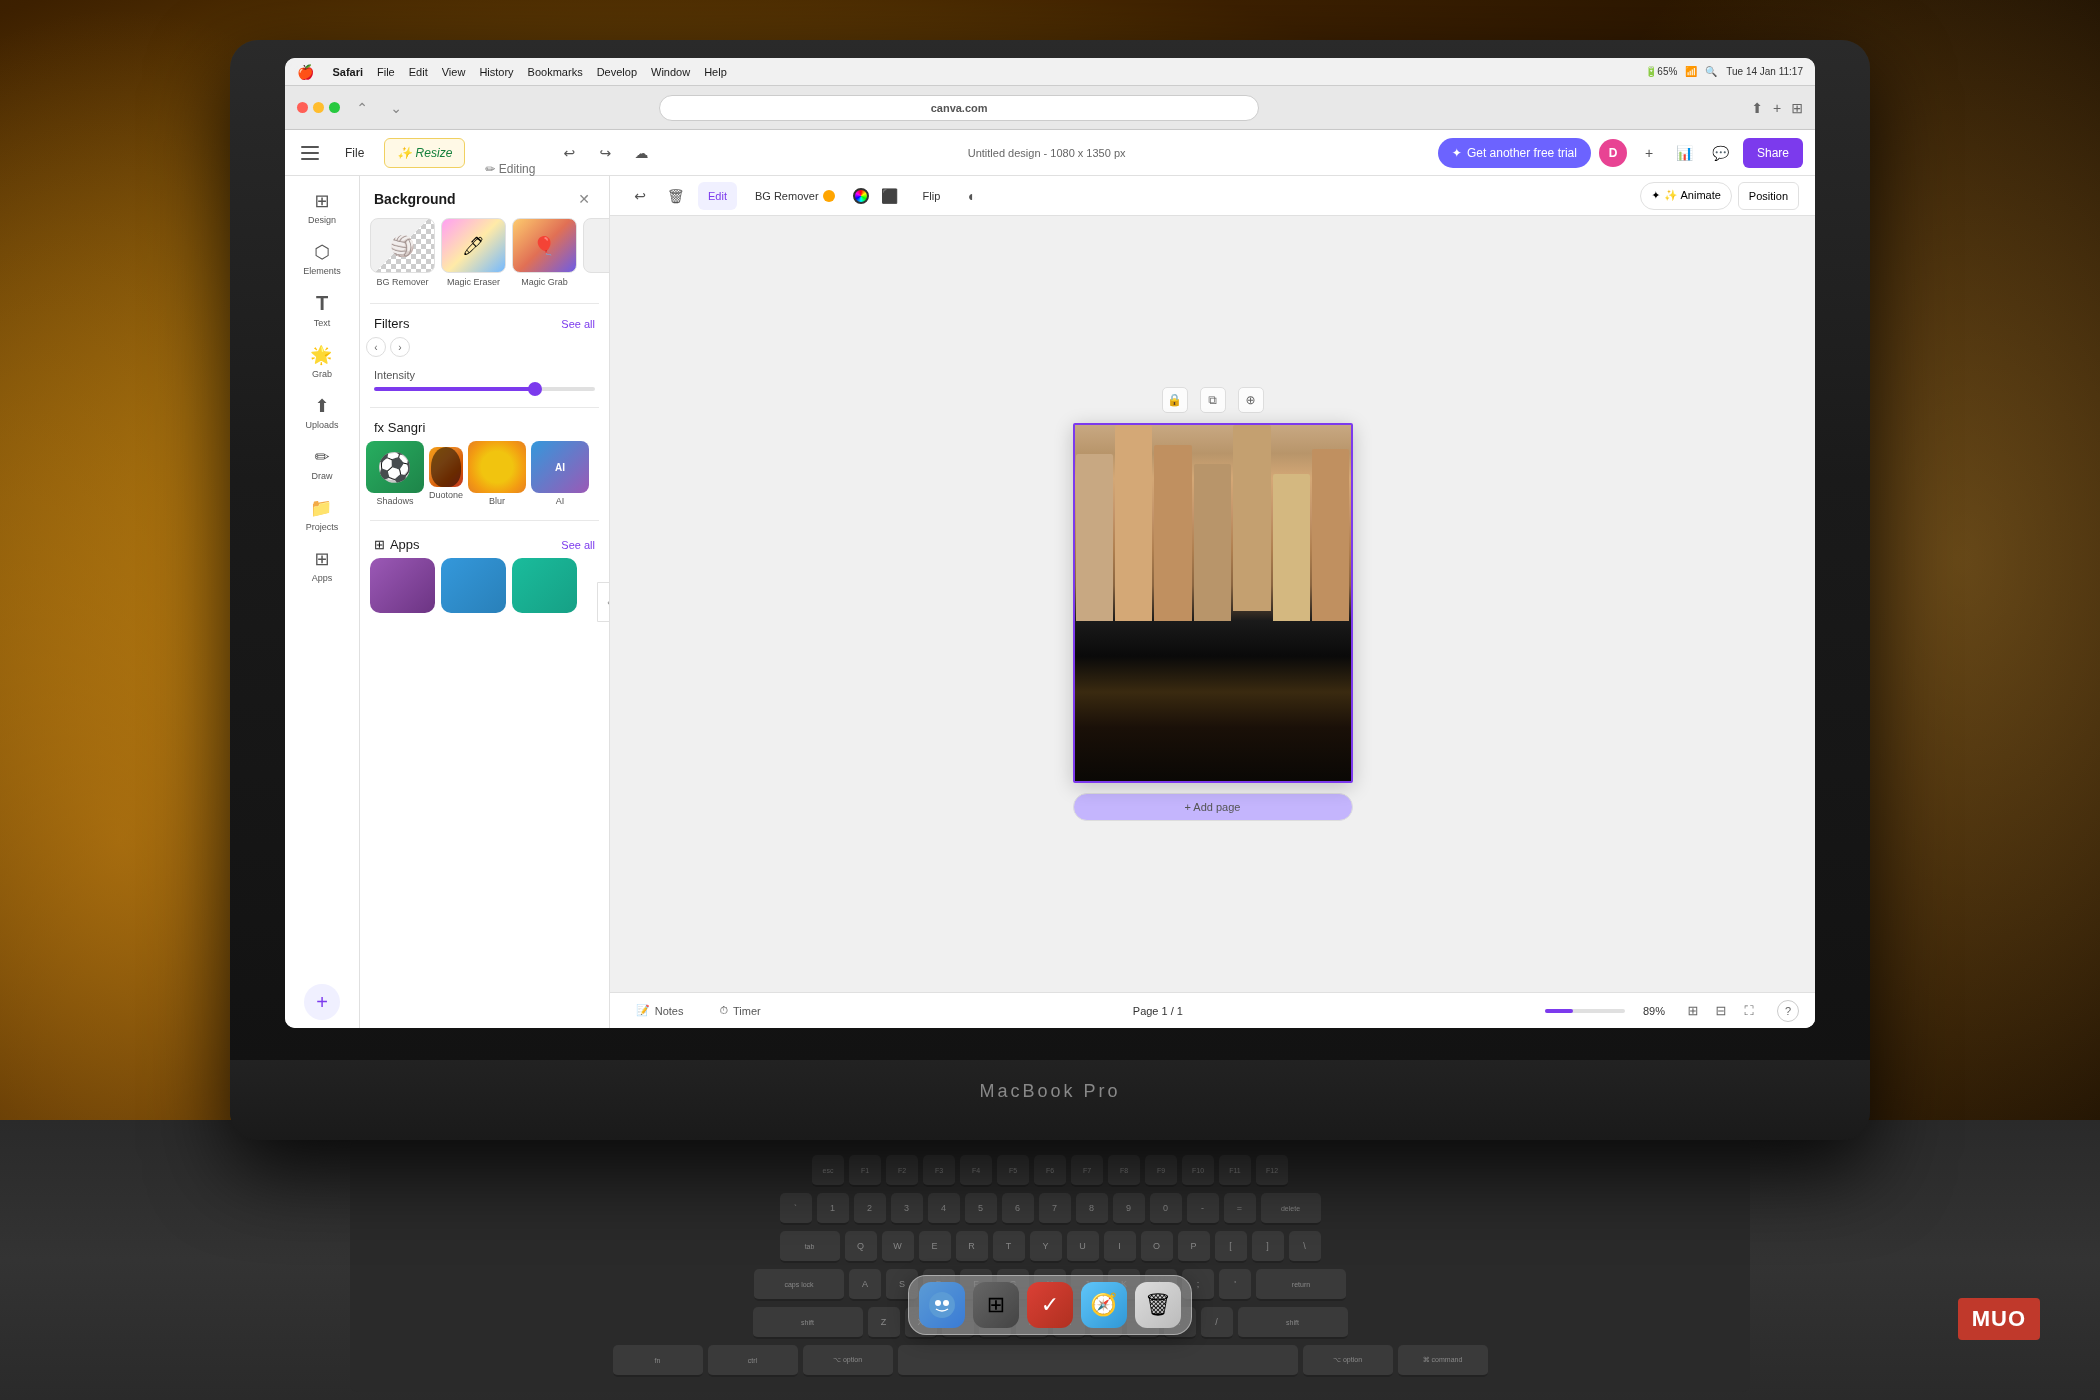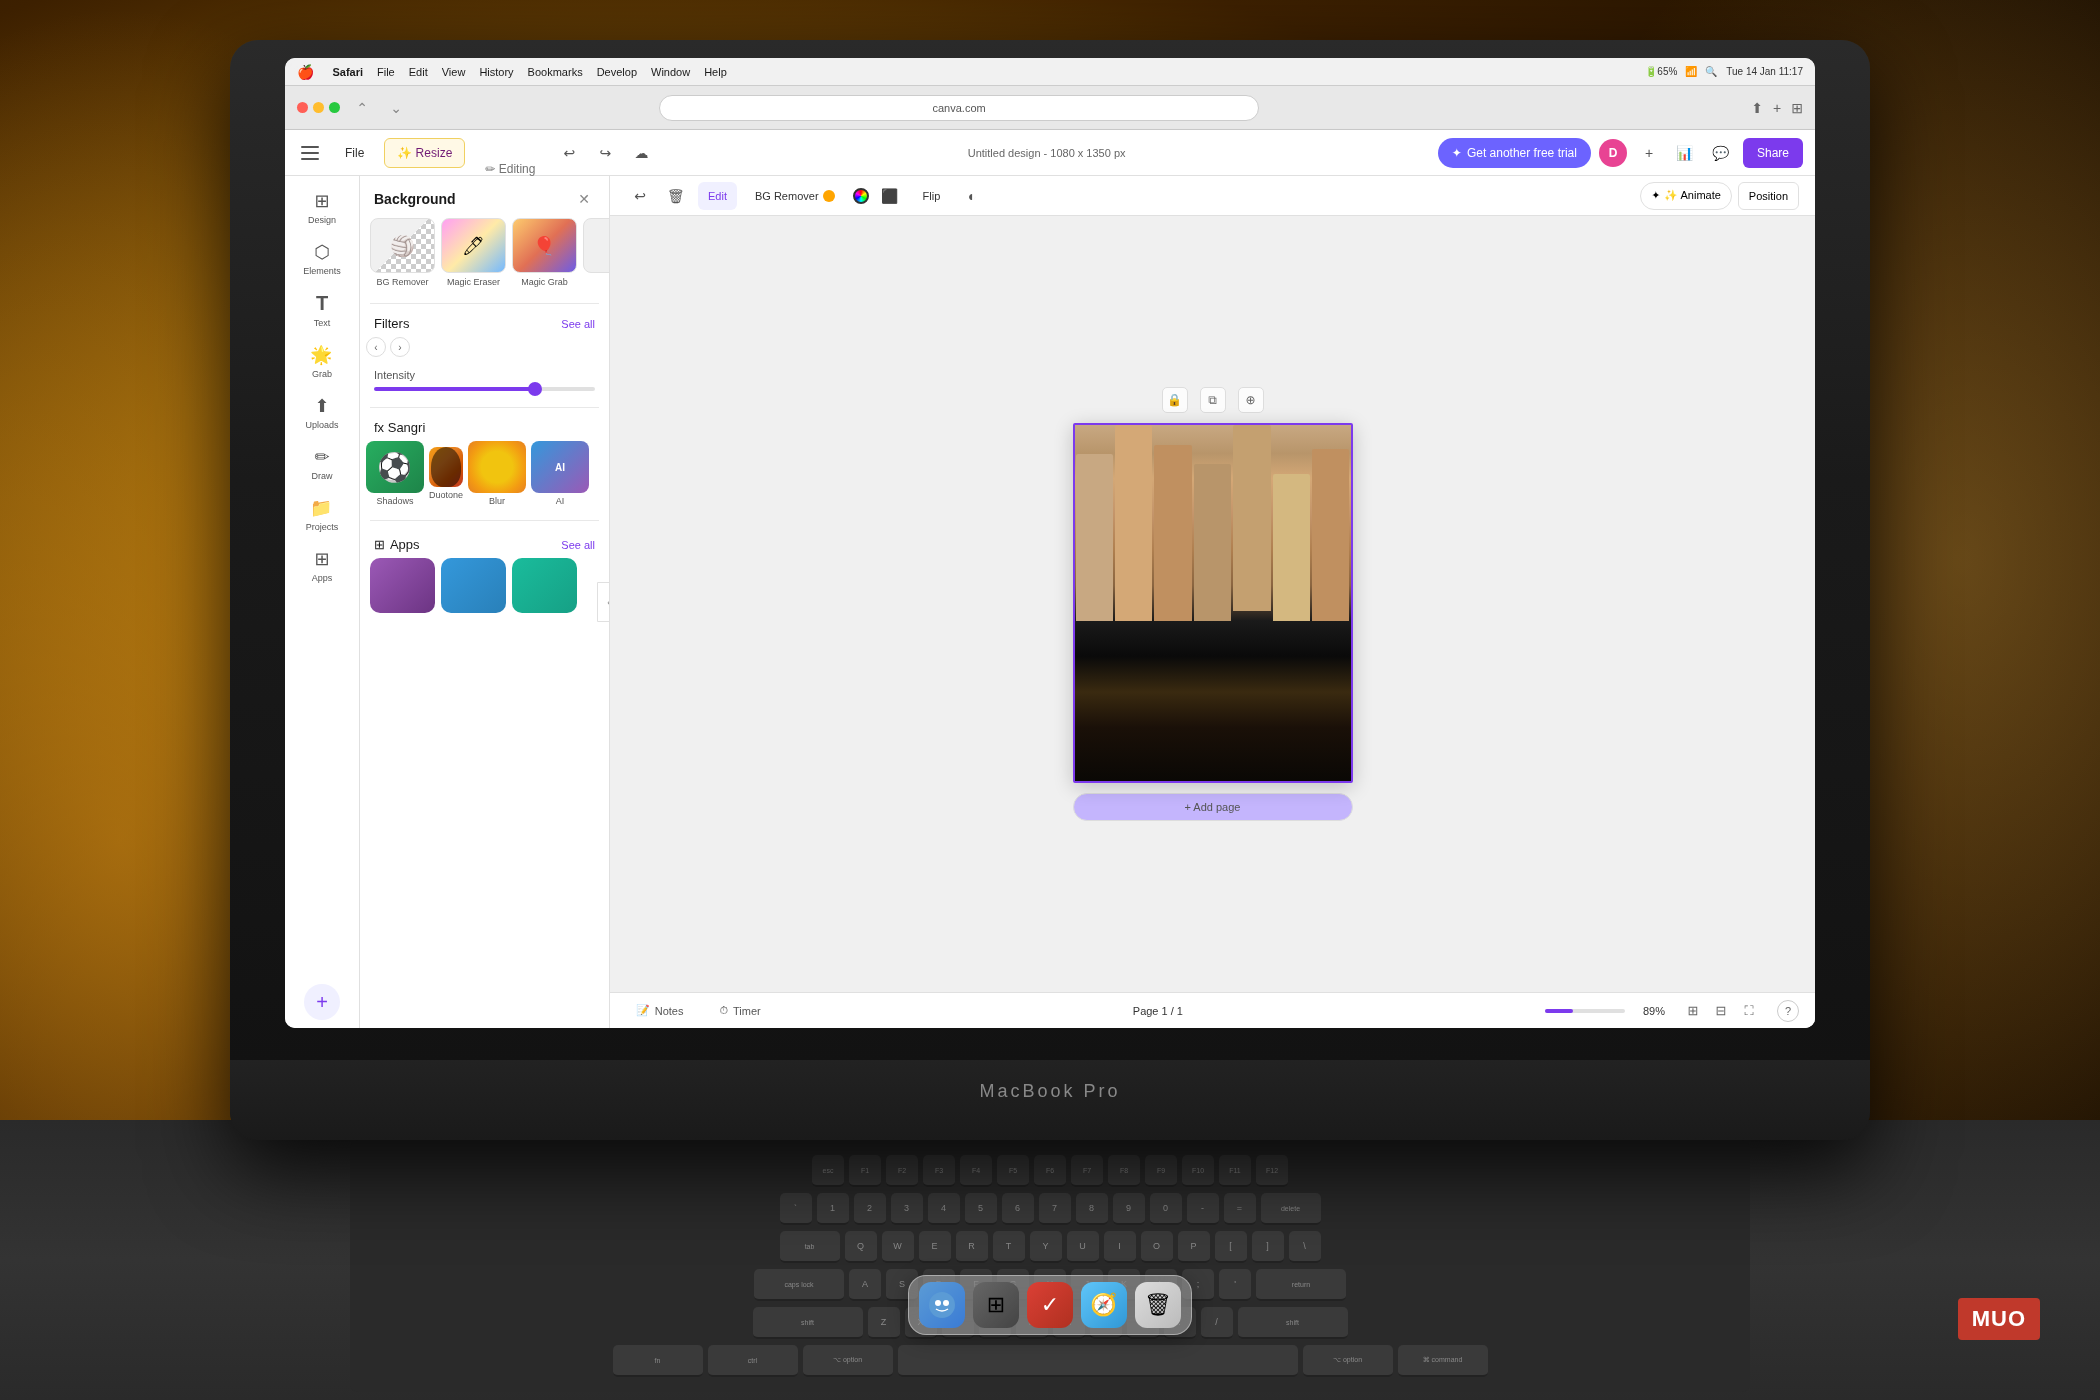--- a/index.html
+++ b/index.html
@@ -156,20 +156,21 @@
       margin: 0 auto;
       height: 26px;
       background: white;
       border-radius: 13px;
       display: flex;
       align-items: center;
       justify-content: center;
       font-size: 11px;
       color: #555;
       border: 1px solid #ccc;
+      font-weight: bold;
     }
     .browser-right-icons {
       margin-left: auto;
       display: flex;
       gap: 10px;
       align-items: center;
       color: #666;
       font-size: 14px;
     }
 
@@ -195,21 +196,21 @@
     .toolbar-btn {
       height: 30px;
       padding: 0 12px;
       border-radius: 6px;
       border: none;
       cursor: pointer;
       font-size: 12px;
       display: flex; align-items: center; gap: 5px;
     }
     .btn-file { background: none; color: #333; font-weight: 500; }
-    .btn-resize { background: #fff9e6; color: #701a75; border: 1px solid #f0d060; font-weight: 500; }
+    .btn-resize { background: #fff9e6; color: #15803d; border: 1px solid #f0d060; font-weight: 500; font-style: italic; }
     .btn-editing { background: none; color: #737373; margin-top: 33px; }
     .toolbar-center {
       margin: 0 auto;
       display: flex;
       align-items: center;
       gap: 8px;
       font-size: 11px;
       color: #666;
     }
     .trial-btn {

